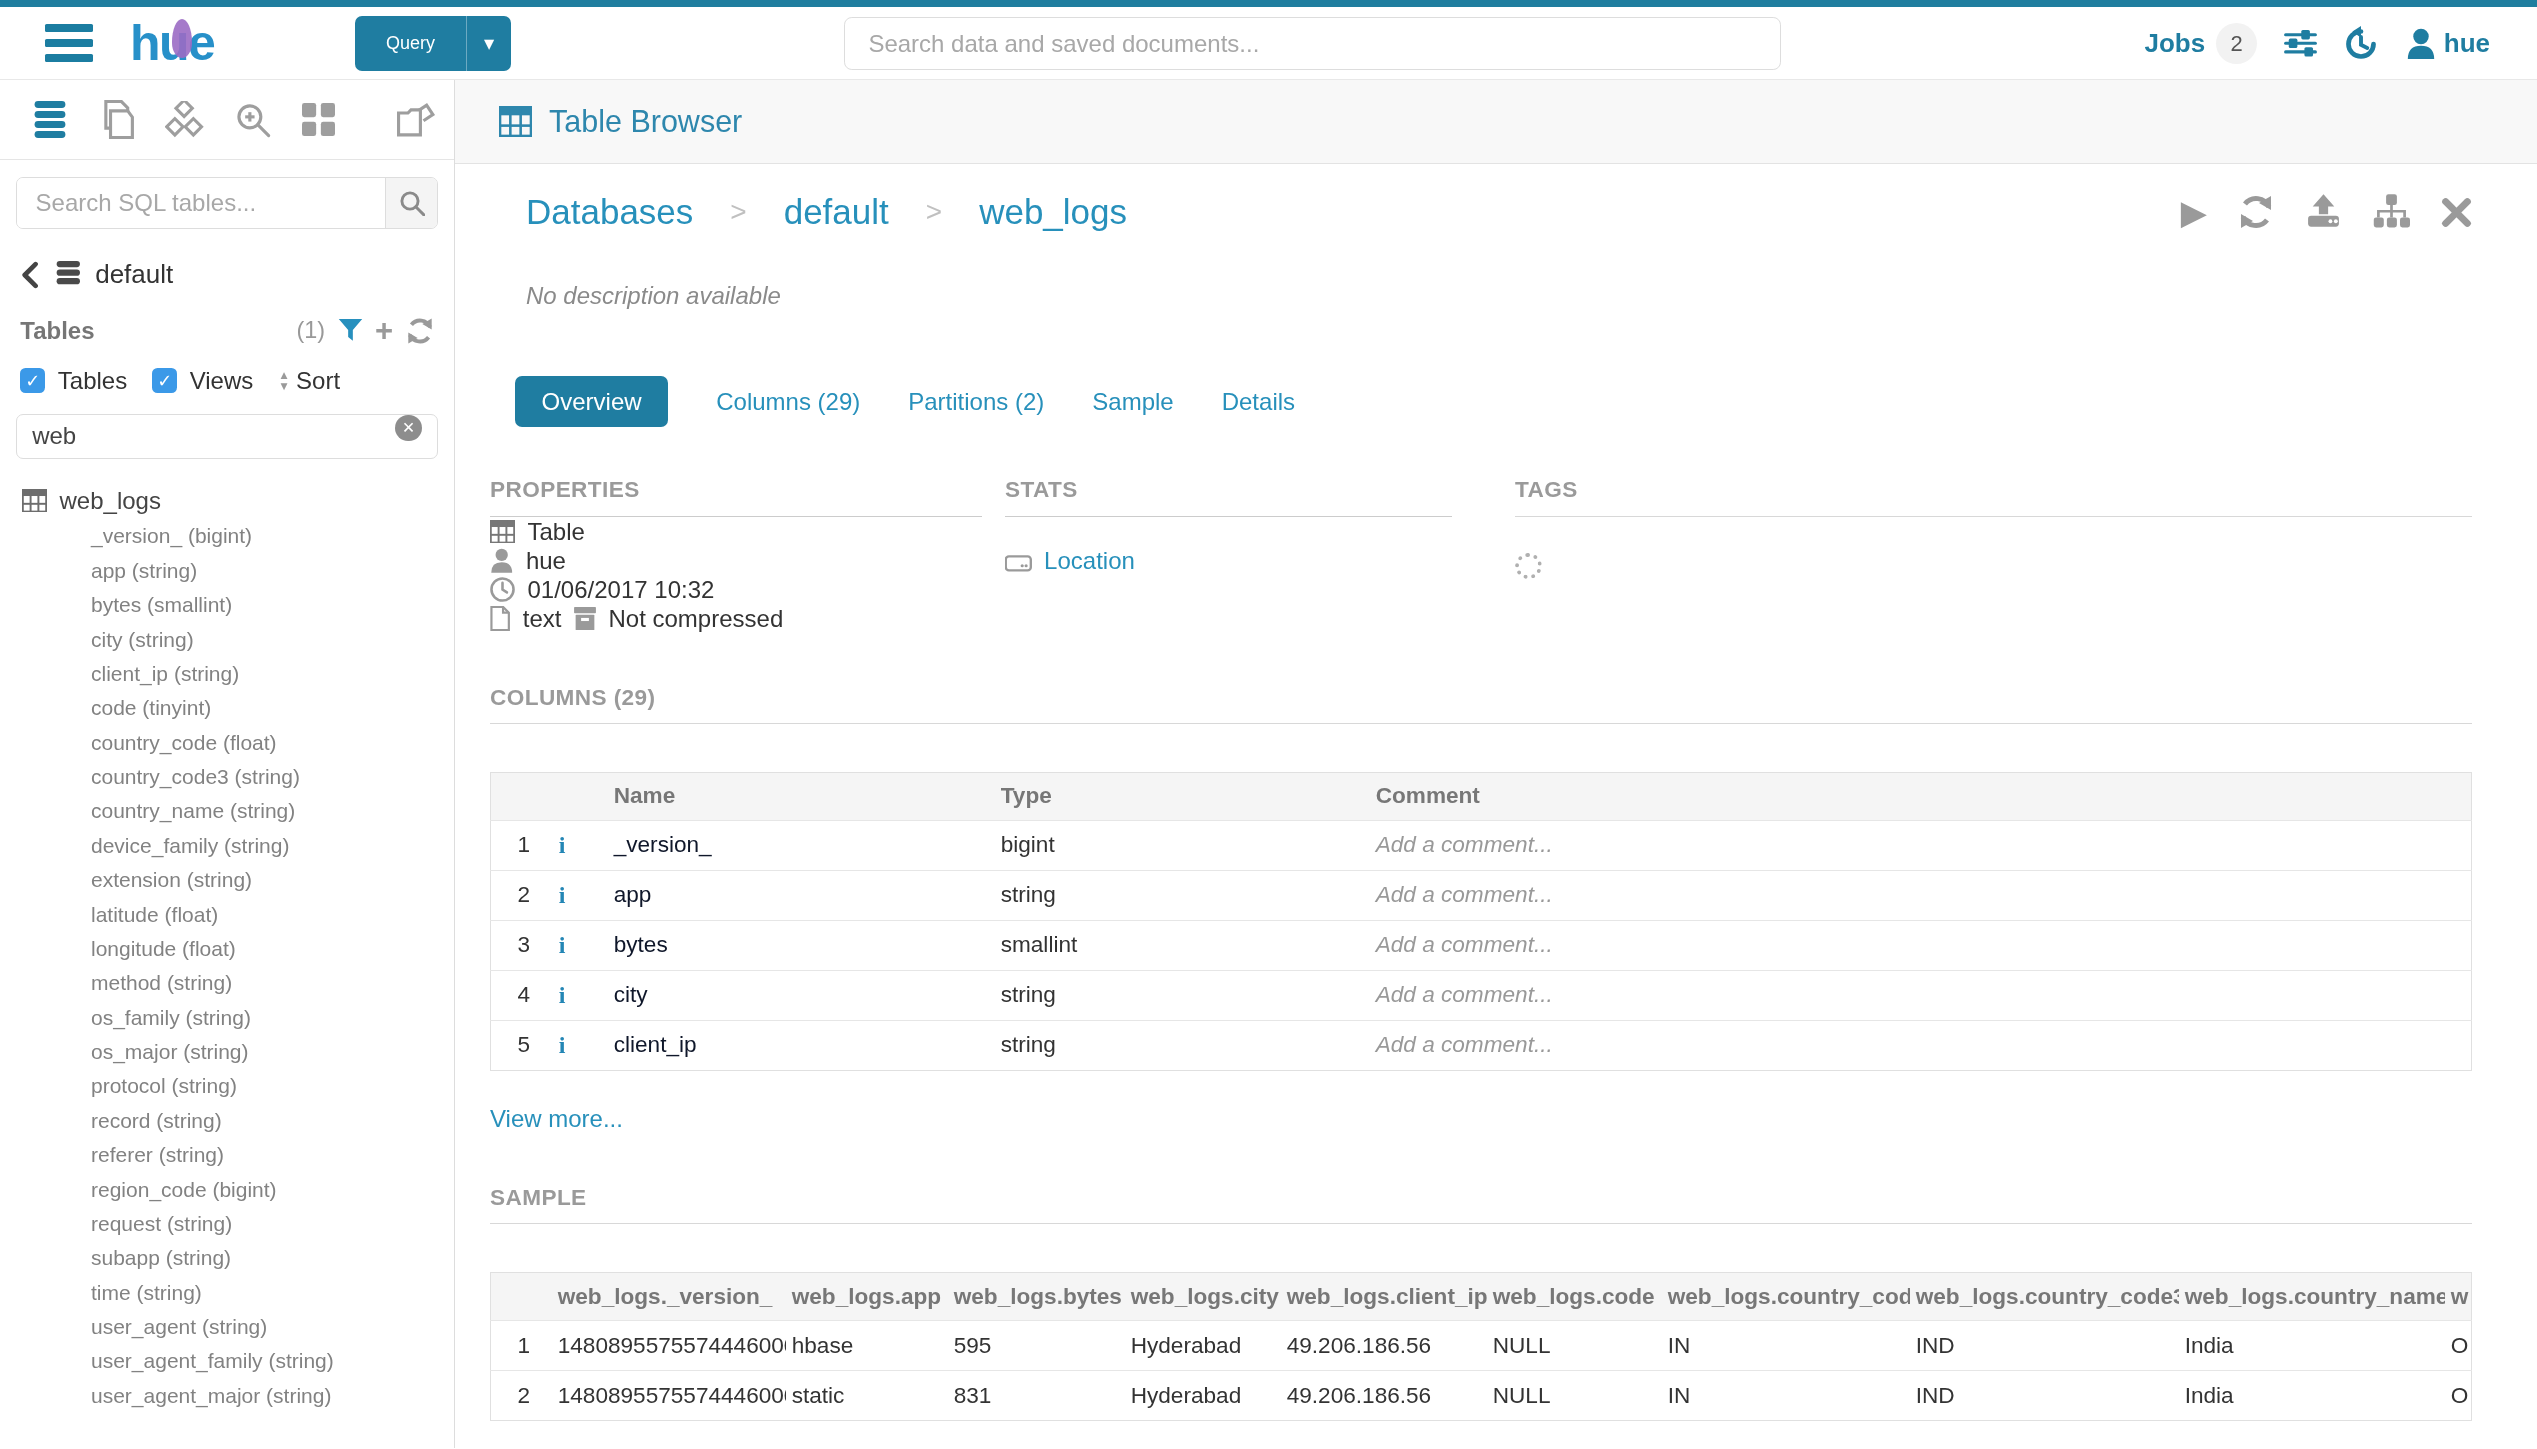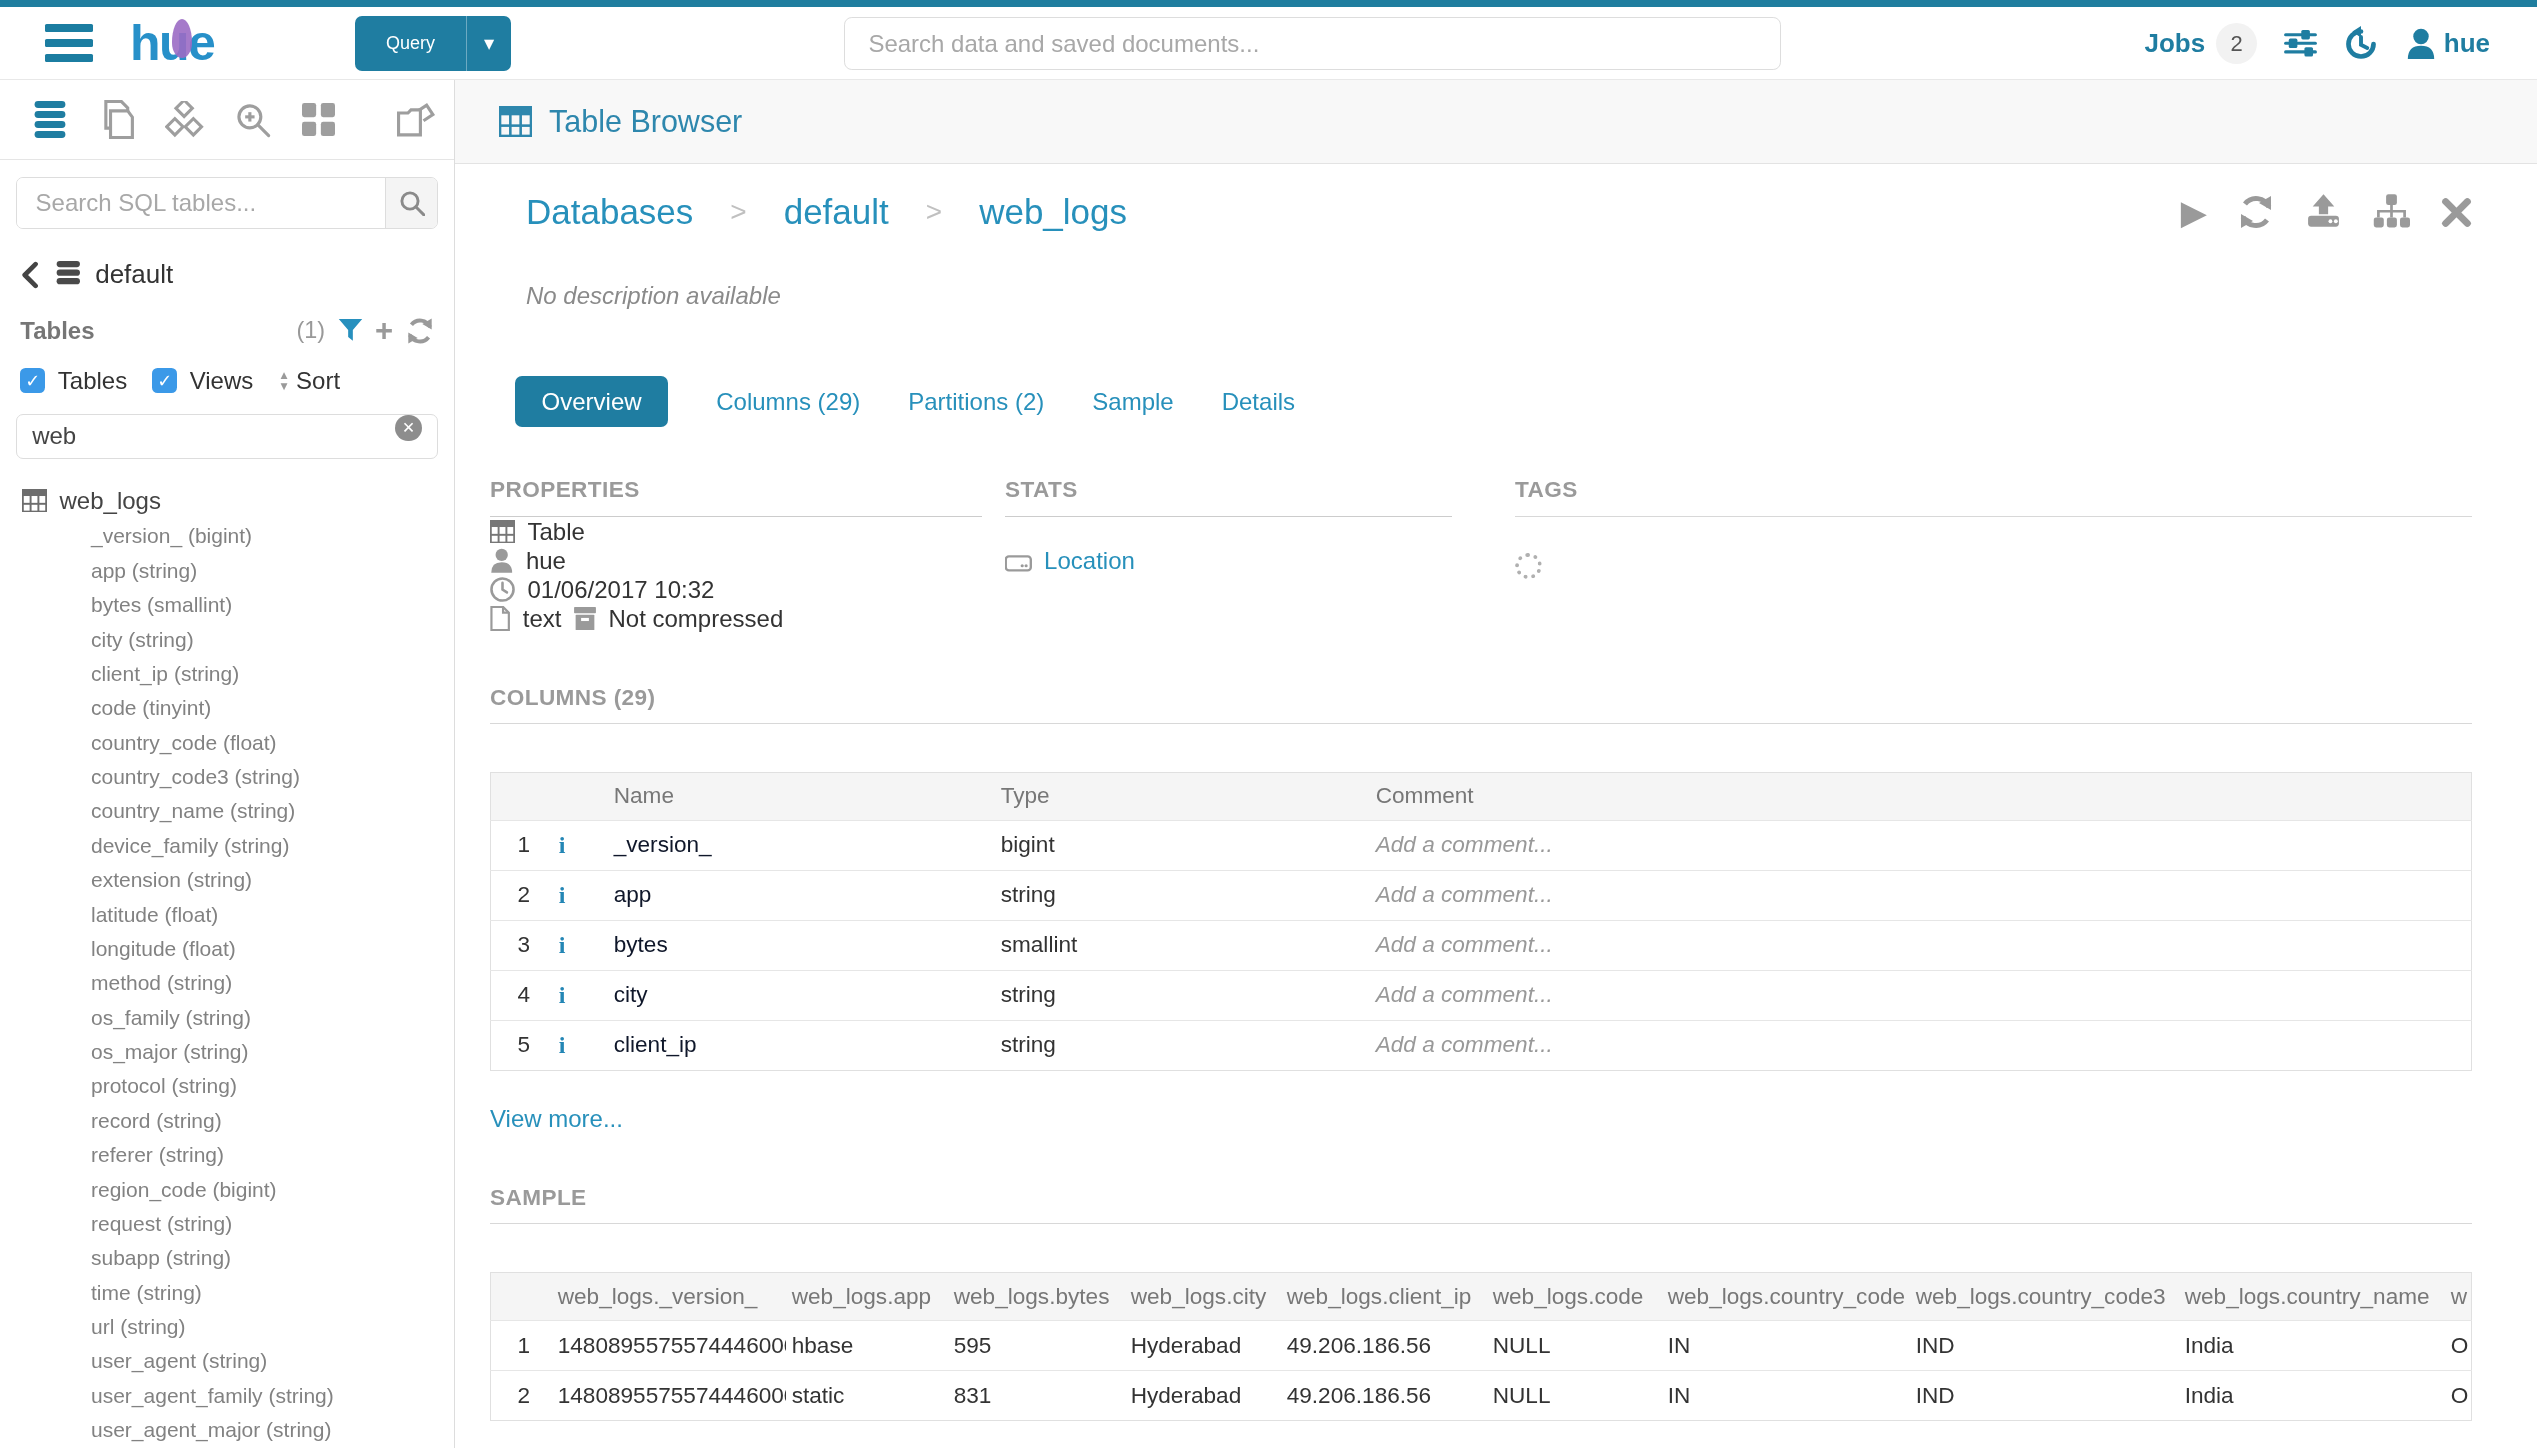--- a/index.html
+++ b/index.html
@@ -103,21 +103,21 @@
   .prop-line:first-of-type { margin-top:30px; }
   .stat-line { display:flex; align-items:center; gap:12.5px; margin-top:30px; }
   .stat-line .link { color:#2790bb; font-size:24px; cursor:pointer; }
   .spinner { width:26.6px; height:26.6px; border:4.7px dotted #b0b0b0; border-radius:50%;
     margin-top:36px; animation:spin 1.4s linear infinite; }
   @keyframes spin { to { transform:rotate(360deg); } }
   .block-head { margin-top:52px; }
   .block-rule { height:0.8px; background:#d8d8d8; margin-top:12.5px; }
   table { border-collapse:collapse; table-layout:fixed; width:100%; }
   .data-table { margin-top:48px; border:1.6px solid #e0e0e0; }
-  .data-table th { background:#f5f5f5; color:#777; font-size:22.6px; font-weight:normal;
+  .data-table th { background:#f5f5f5; color:#777; font-size:22.6px; font-weight:bold;
     text-align:left; height:48px; padding:0 6.2px; white-space:nowrap; overflow:hidden; }
   .data-table td { height:50px; border-top:0.8px solid #e6e6e6; font-size:22.6px; color:#333;
     padding:0 6.2px; white-space:nowrap; overflow:hidden; }
   .c-num, .s-num { color:#555; text-align:left; padding-left:26.6px !important; }
   .info-i { color:#2386b5; font-weight:bold; font-family:"Liberation Serif",serif;
     font-size:24px; cursor:pointer; }
   .col-link { color:#0f172a; cursor:pointer; }
   .c-comment { font-style:italic; color:#999 !important; cursor:text; }
   .view-more { margin-top:34px; font-size:24px; color:#2790bb; cursor:pointer; display:inline-block; }
 </style>
@@ -313,21 +313,20 @@
         <div class="side-col">method (string)</div>
         <div class="side-col">os_family (string)</div>
         <div class="side-col">os_major (string)</div>
         <div class="side-col">protocol (string)</div>
         <div class="side-col">record (string)</div>
         <div class="side-col">referer (string)</div>
         <div class="side-col">region_code (bigint)</div>
         <div class="side-col">request (string)</div>
         <div class="side-col">subapp (string)</div>
         <div class="side-col">time (string)</div>
-        <div class="side-col">url (string)</div>
         <div class="side-col">user_agent (string)</div>
         <div class="side-col">user_agent_family (string)</div>
         <div class="side-col">user_agent_major (string)</div>
       </div>
   </div>
 
   <div class="main">
     <div class="app-header">
       <svg width="33" height="31" viewBox="0 0 32 30">
         <rect x="1" y="1" width="30" height="28" fill="none" stroke="#2e87ad" stroke-width="2.5"></rect>

